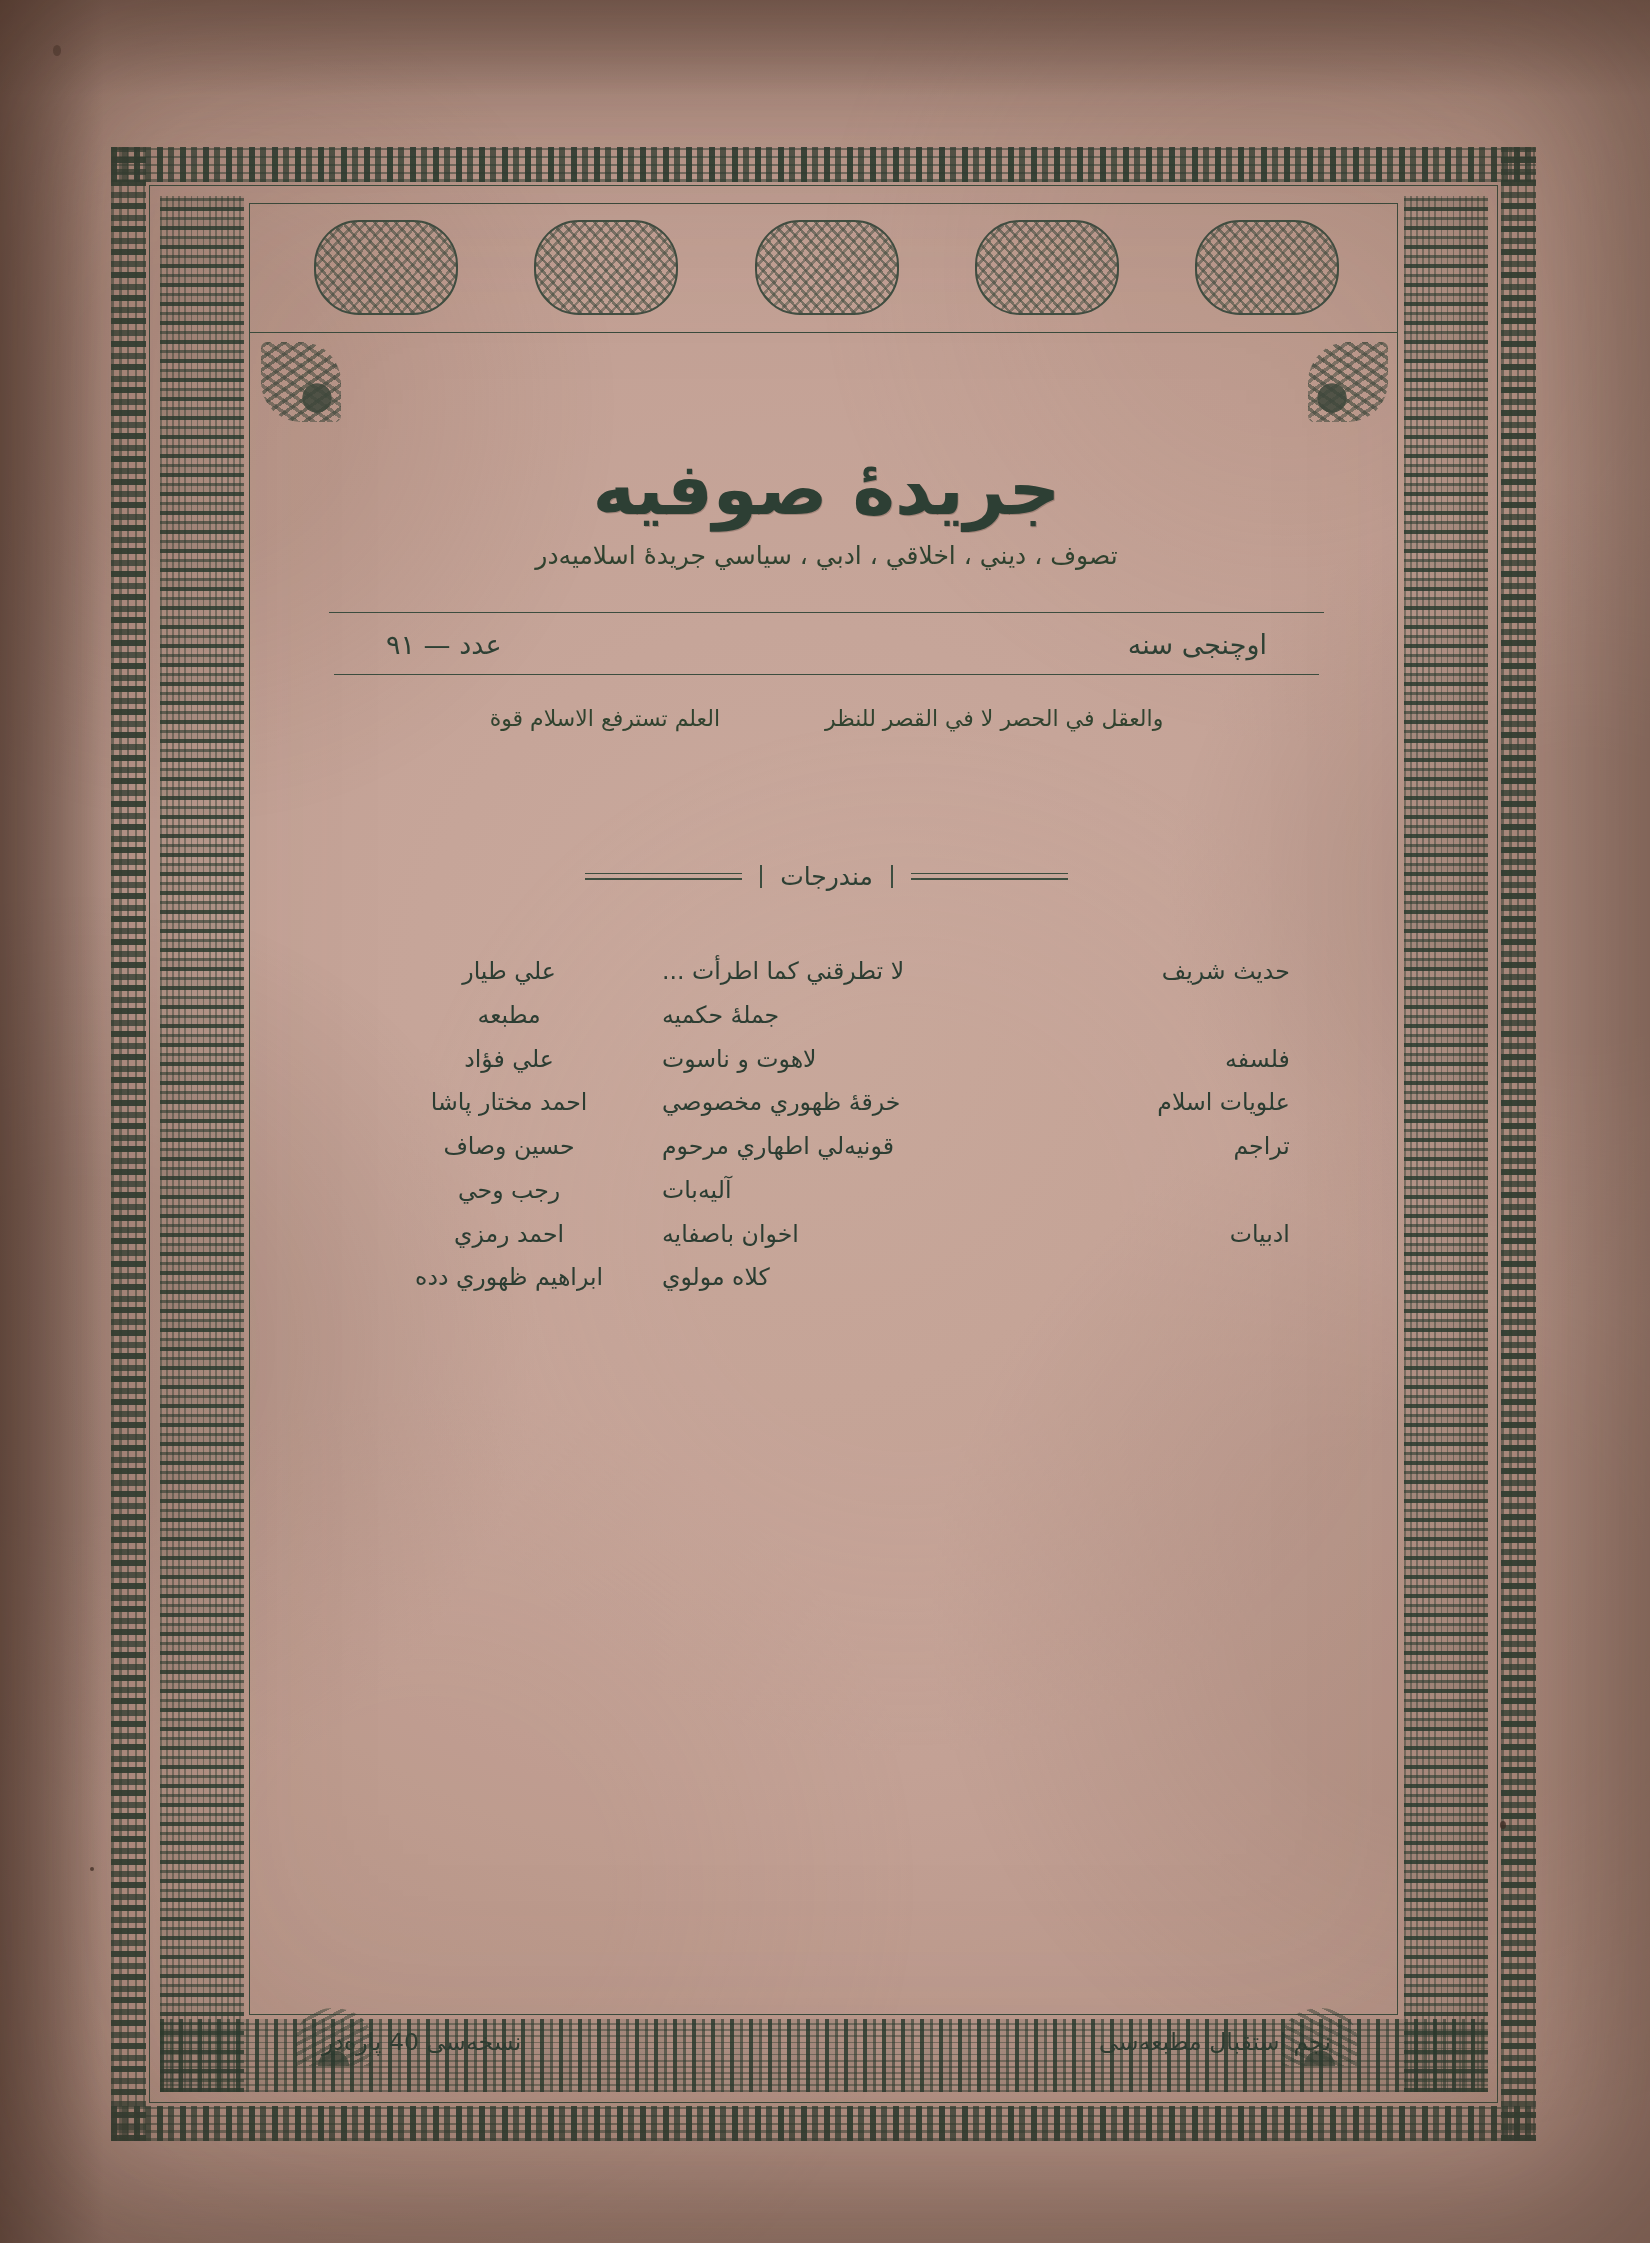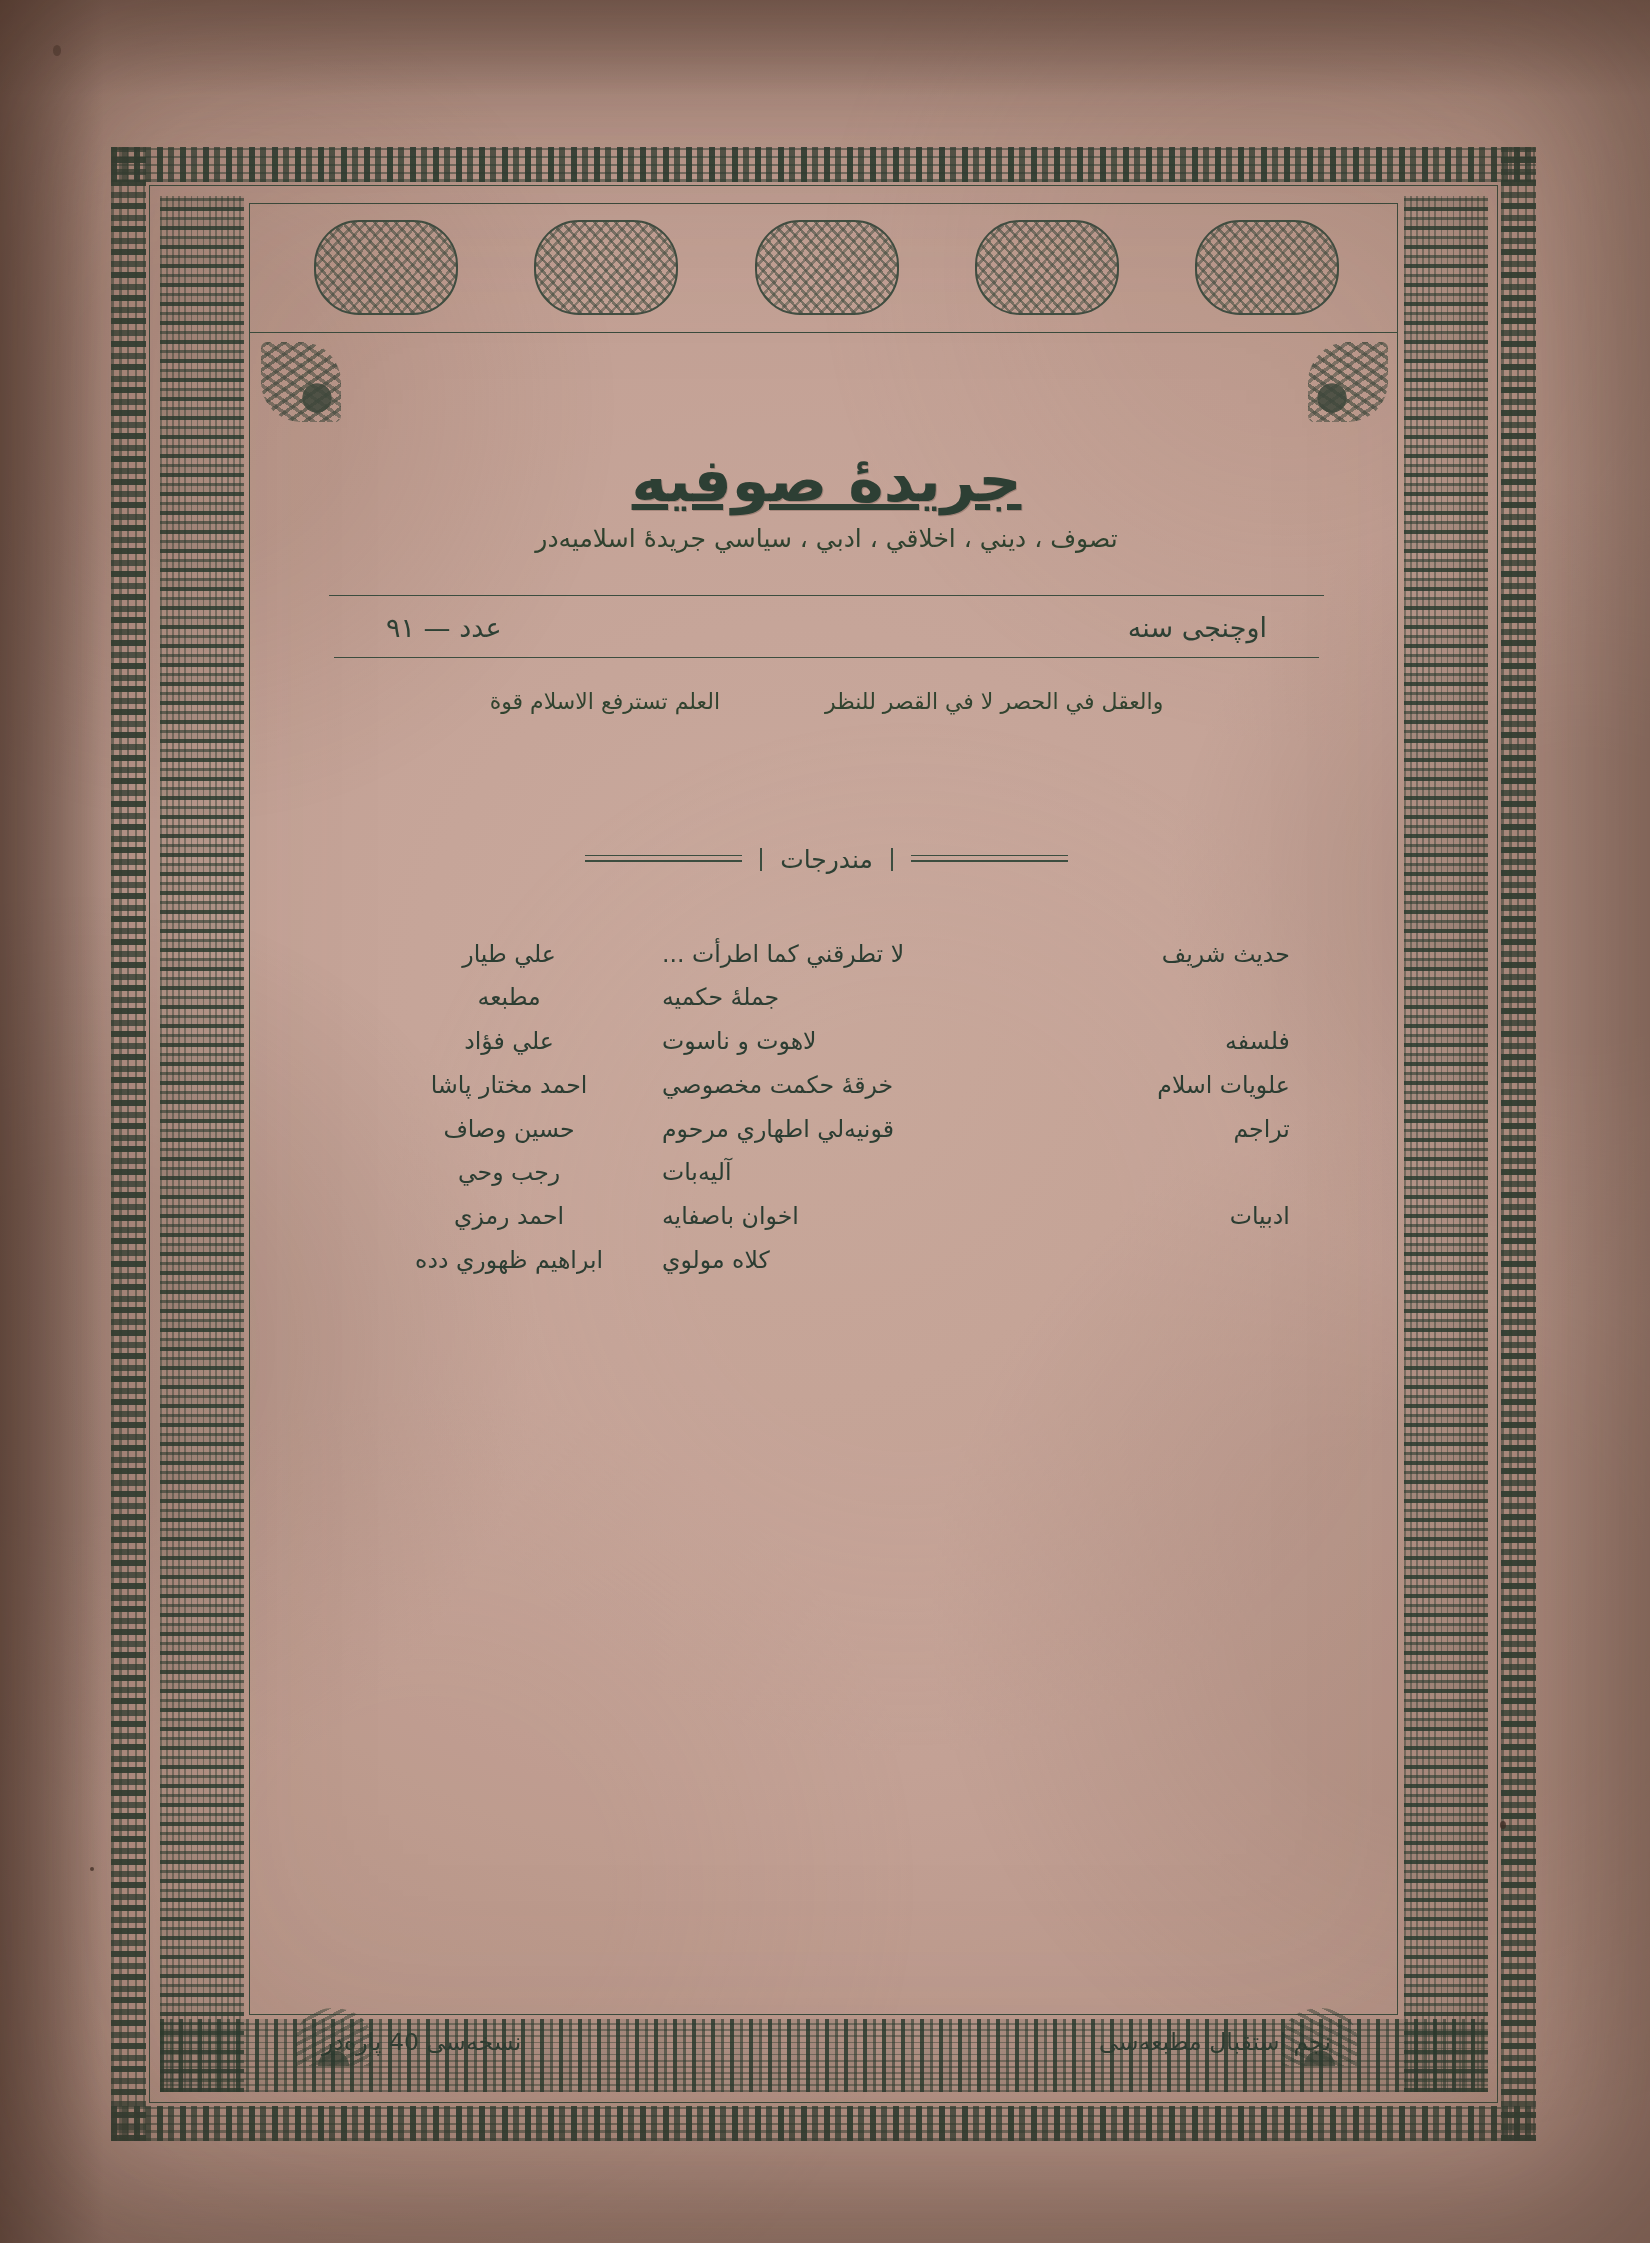--- a/index.html
+++ b/index.html
@@ -157,27 +157,26 @@
     right: 293px;
     top: 341px;
     bottom: 183px;
     color: #2b3b31;
     text-align: center;
   }
 
   .masthead {
     margin-top: 96px;
     font-family: "DejaVu Sans", sans-serif;
-    font-size: 60px;
+    font-size: 72px;
     line-height: 1.45;
     font-weight: 700;
     color: #2d3f34;
     text-shadow: 0.9px 0.9px 0 rgba(60,40,32,.25);
     letter-spacing: -1.7px;
-    text-decoration: underline;
   }
   .subtitle {
     font-size: 25px;
     color: #30422f;
     letter-spacing: 0px;
   }
 
   .issue-rule {
     margin: 42px 33px 0 33px;
     border-top: 1.7px solid #3c4d3f;
@@ -350,21 +349,21 @@
           <td class="title">جملهٔ حكميه</td>
           <td class="author">مطبعه</td>
         </tr>
         <tr>
           <td class="cat">فلسفه</td>
           <td class="title">لاهوت و ناسوت</td>
           <td class="author">علي فؤاد</td>
         </tr>
         <tr>
           <td class="cat">علويات اسلام</td>
-          <td class="title">خرقهٔ حكمت مخصوصي</td>
+          <td class="title">خرقهٔ ظهوري مخصوصي</td>
           <td class="author">احمد مختار پاشا</td>
         </tr>
         <tr>
           <td class="cat">تراجم</td>
           <td class="title">قونيه‌لي اطهاري مرحوم</td>
           <td class="author">حسين وصاف</td>
         </tr>
         <tr>
           <td class="cat"></td>
           <td class="title">آليه‌بات</td>

